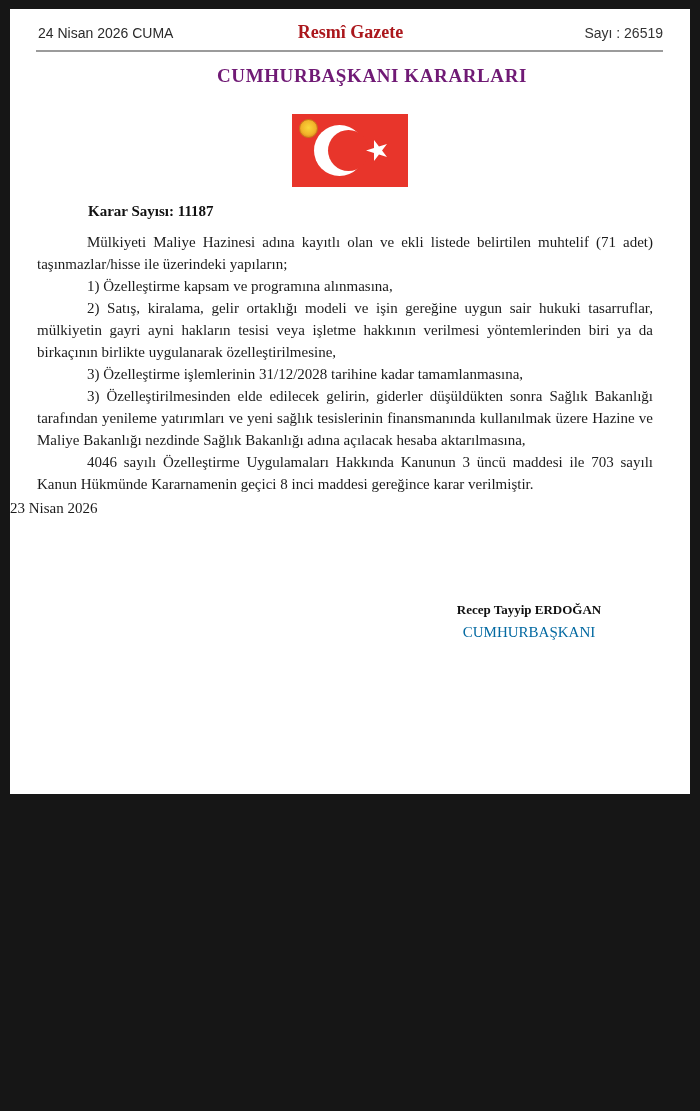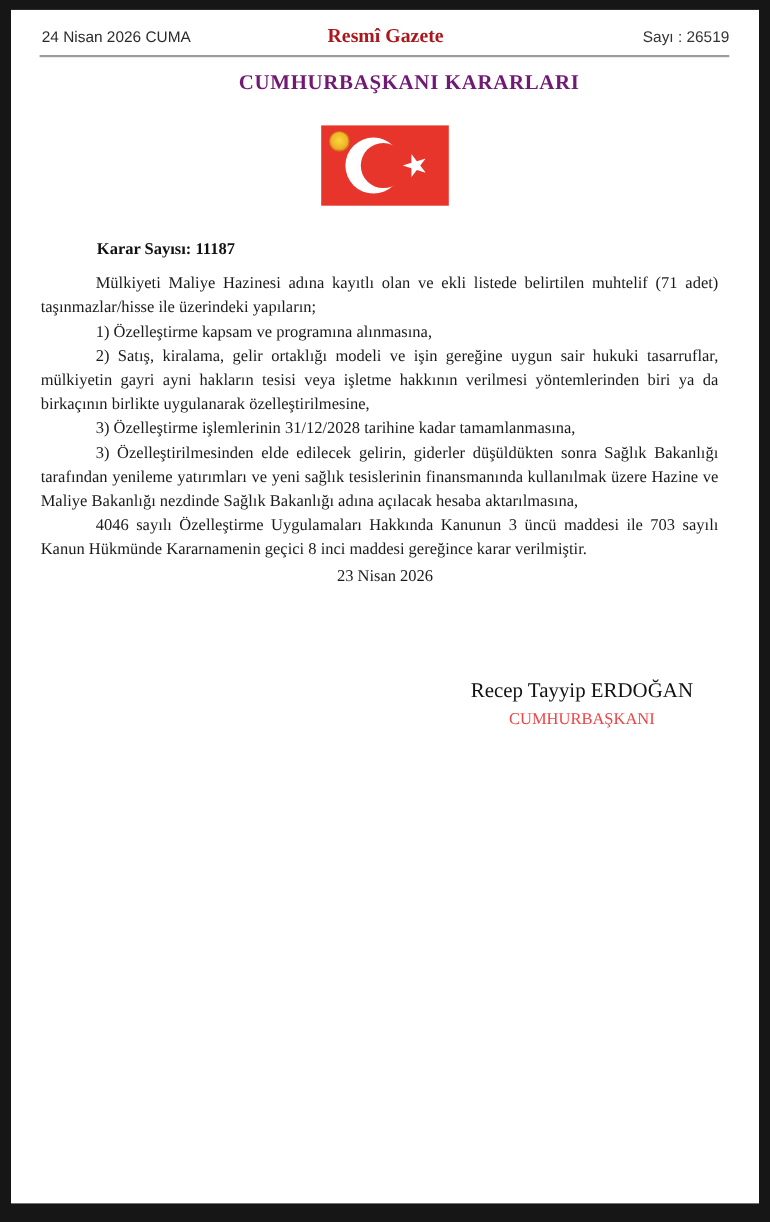--- a/index.html
+++ b/index.html
@@ -14,21 +14,21 @@
   body {
     width: 700px;
     height: 1111px;
     background: var(--frame-black);
     overflow: hidden;
     font-family: "Liberation Serif", serif;
     color: var(--ink);
   }
   .page {
     width: 680px;
-    height: 1085px;
+    height: 785px;
     margin: 9px 10px;
     background: #ffffff;
     position: relative;
   }
   
   .gz-header {
     display: flex;
     align-items: baseline;
     padding: 11px 27px 0 28px;
   }
@@ -101,55 +101,55 @@
   .flag .seal {
     position: absolute;
     left: 7px; top: 5px;
     width: 19px; height: 19px;
     border-radius: 50%;
     background: radial-gradient(circle at 50% 45%, #f9d83a 0%, #f2b32a 55%, #df8a1e 78%, #cf7716 100%);
     border: 1px solid #c97a18;
   }
   
   .decision-number {
-    margin: 32px 0 0 78px;
+    margin: 16px 0 0 78px;
     font-size: 15px;
     font-weight: bold;
     color: #111111;
     font-family: Liberation Serif, serif;
   }
   .body-text {
     margin: 11px 37px 0 27px;
     font-size: 15px;
     line-height: 22px;
     text-align: justify;
   }
   .body-text p {
     margin: 0;
     text-indent: 50px;
   }
   .decision-date {
     margin-top: 5px;
-    text-align: center;
+    text-align: left;
     font-size: 15px;
   }
   .signature {
     width: 250px;
     margin: 85px 36px 0 auto;
     text-align: center;
   }
   .signature .sig-name {
-    font-size: 19px;
-    font-weight: normal;
+    font-size: 13px;
+    font-weight: bold;
     color: #111111;
   }
   .signature .sig-title {
     margin-top: 6px;
     font-size: 15px;
-    color: #ef4444;
+    color: #0369a1;
   }
 </style>
 </head>
 <body>
 
 <div class="page">
 
   <div class="gz-header">
     <div class="left">24 Nisan 2026 CUMA</div>
     <div class="center">Resmî Gazete</div>

